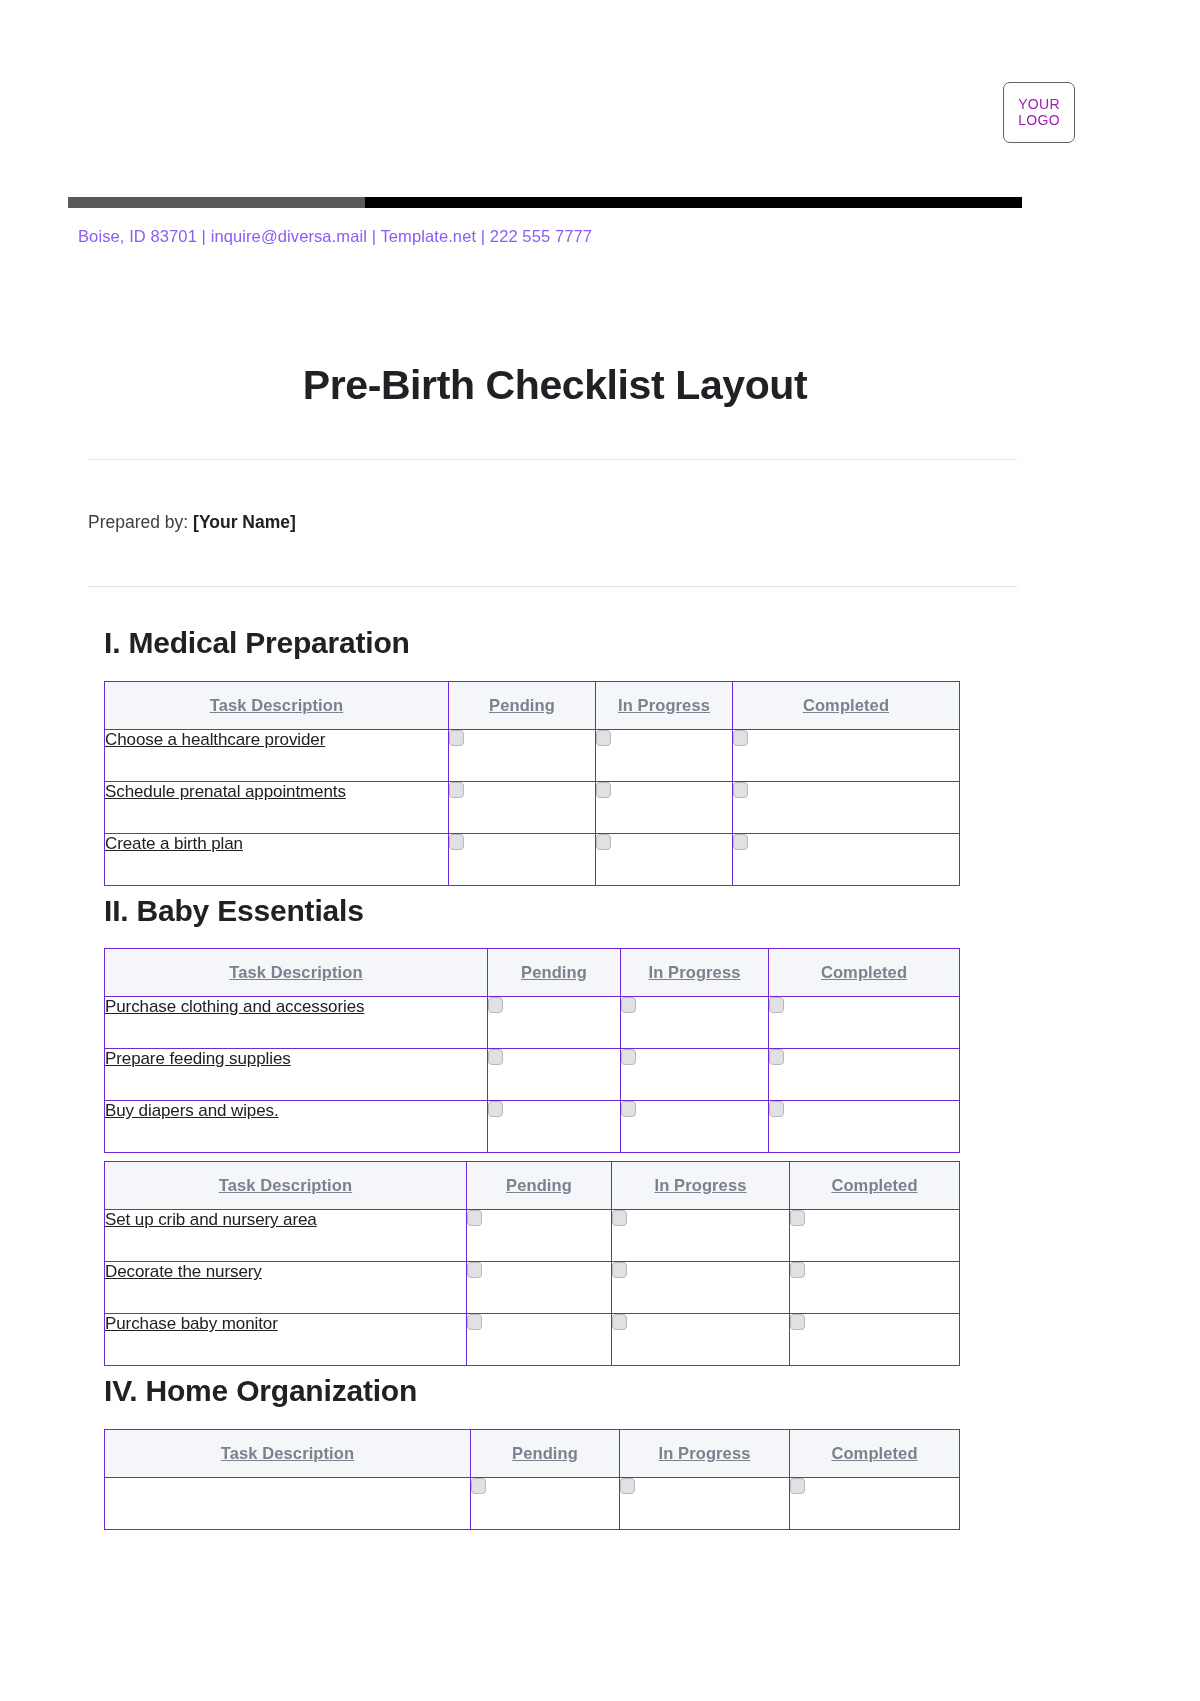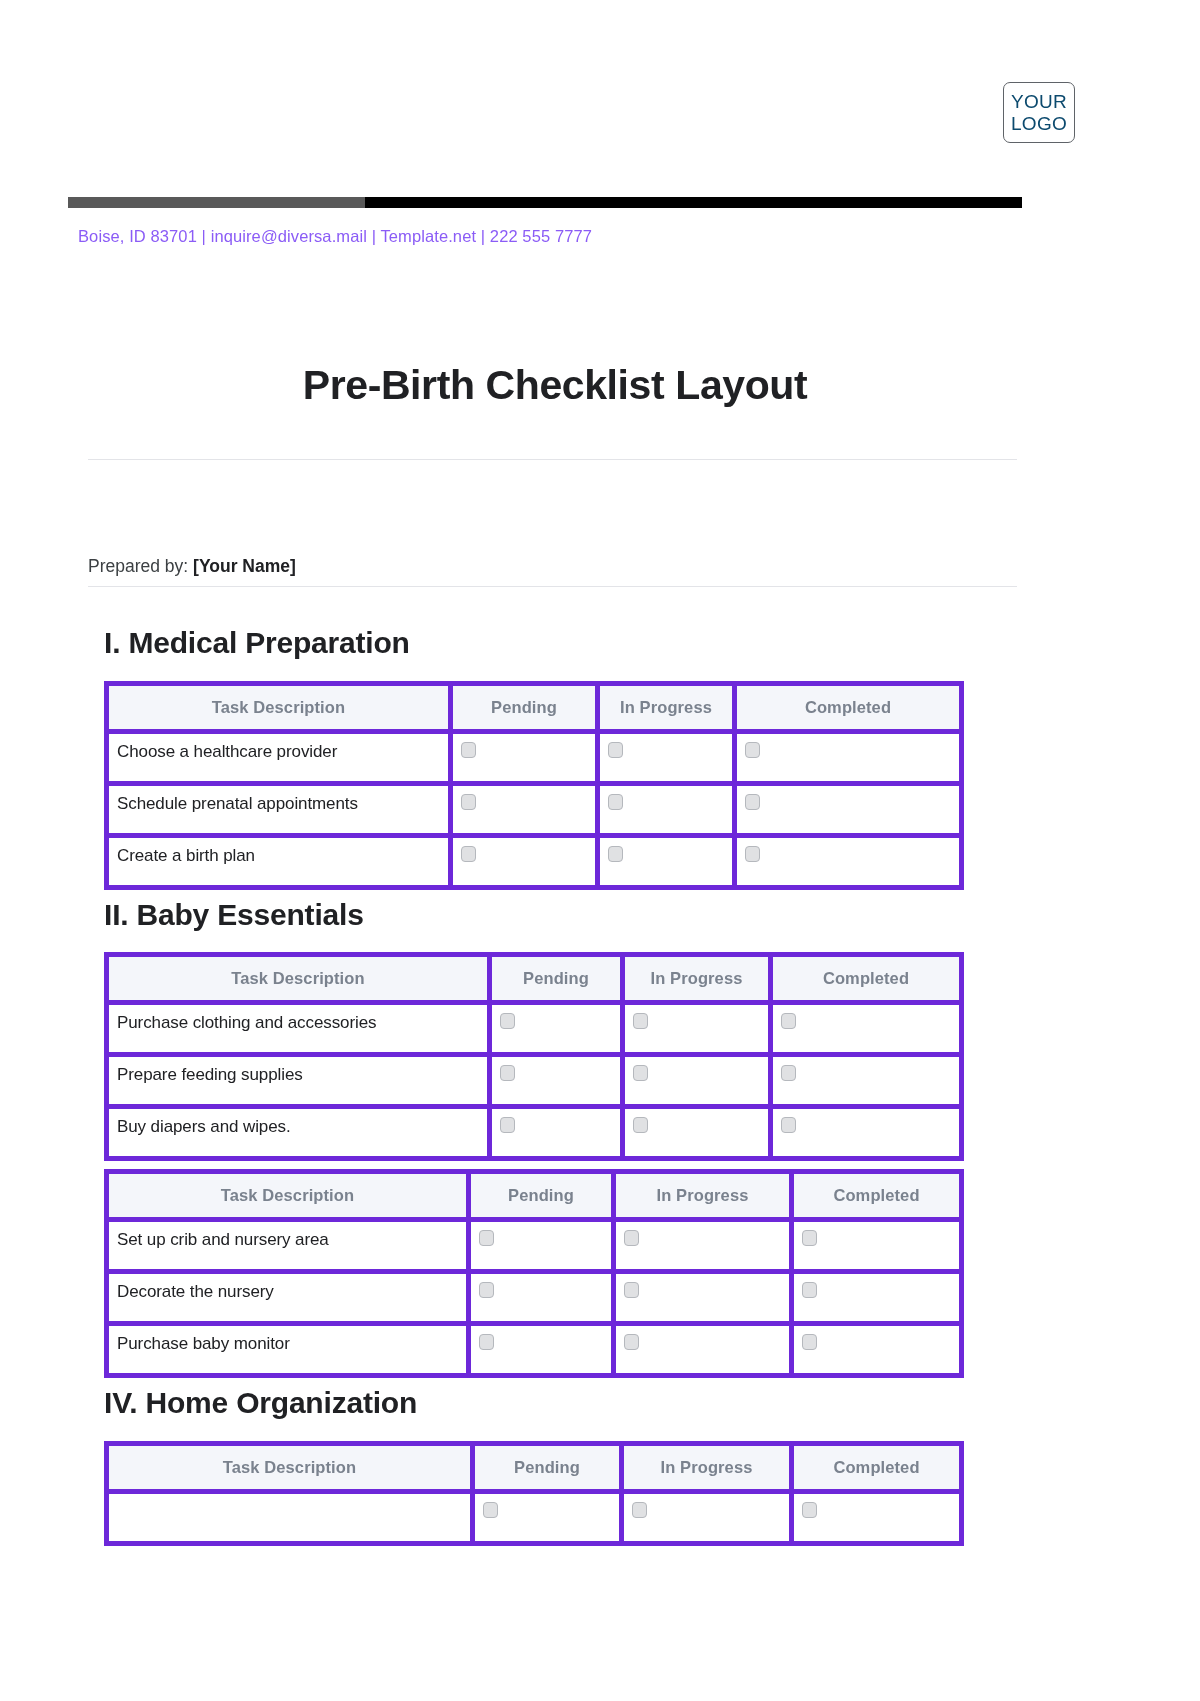--- a/index.html
+++ b/index.html
@@ -38,23 +38,23 @@
     height: 61px;
     border: 1.6px solid #5f6368;
     border-radius: 7px;
     display: flex;
     flex-direction: column;
     align-items: center;
     justify-content: center;
     line-height: 1.12;
   }
   .logo-line {
-    font-size: 19px;
+    font-size: 14px;
     letter-spacing: 0.3px;
-    color: #0c4a6e;
+    color: #a21caf;
     font-family: "Liberation Sans", "DejaVu Sans", sans-serif;
   }
 
   .rule-bar {
     position: absolute;
     left: 68px;
     top: 197px;
     width: 954px;
     height: 11px;
     display: flex;
@@ -103,21 +103,20 @@
   }
   .hr-1 { top: 459px; }
   .hr-2 { top: 586px; }
 
   .prepared-by {
     position: absolute;
     left: 88px;
     top: 512px;
     font-size: 17.5px;
     color: #3c4043;
-    margin-top: 44px;
   }
   .prepared-by b {
     font-weight: bold;
     color: #202124;
   }
 
   
   .sections {
     position: absolute;
     left: 16px;
@@ -138,23 +137,24 @@
 
   .tbl-wrap { margin-left: 88px; }
 
   table.checklist {
     border-collapse: collapse;
     table-layout: fixed;
     background: #ffffff;
   }
   table.checklist th,
   table.checklist td {
-    border: 5px solid #6d28d9;
+    border: 1px solid #6d28d9;
     vertical-align: top;
-    padding: 8px;
+    padding: 0;
+    text-decoration: underline;
   }
   table.checklist thead th {
     background: #f4f6fa;
     color: #7a828e;
     font-size: 16.5px;
     font-weight: bold;
     text-align: center;
     height: 48px;
     vertical-align: middle;
     letter-spacing: 0.1px;

